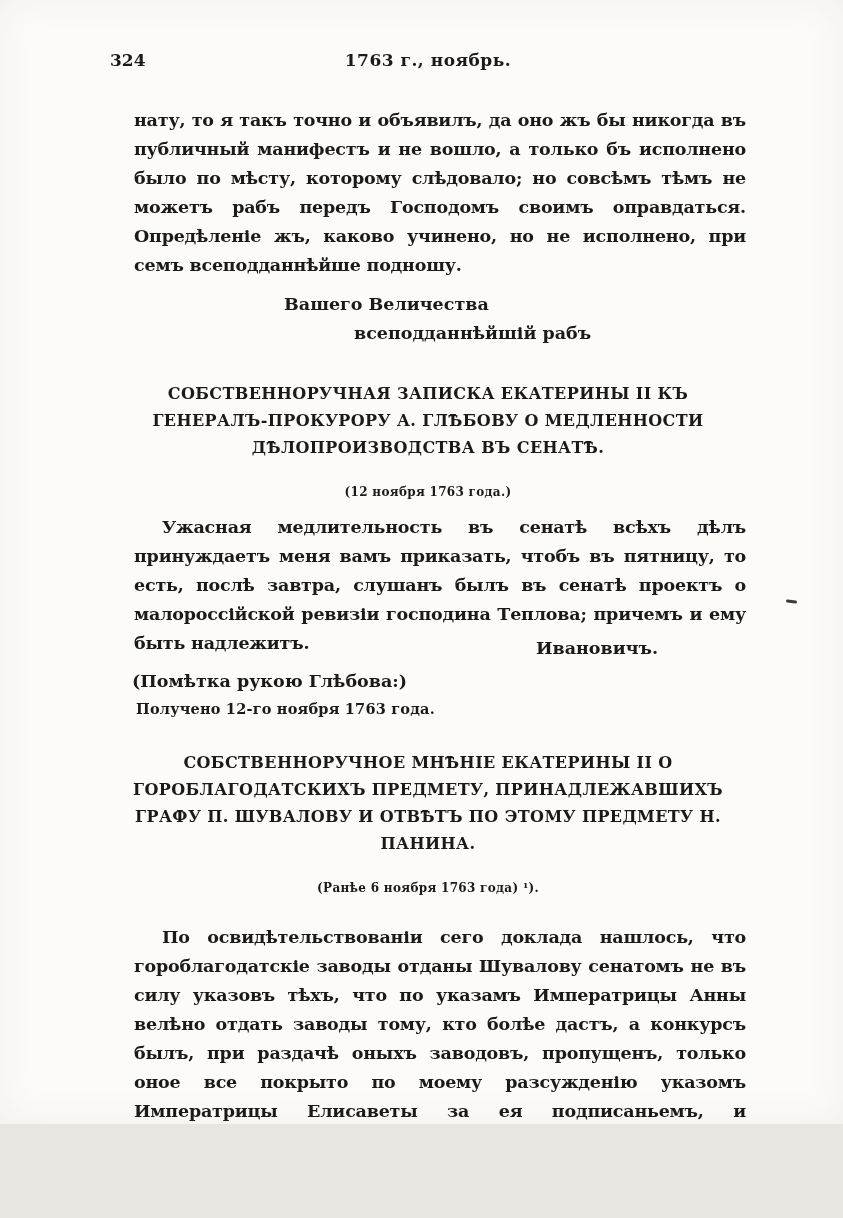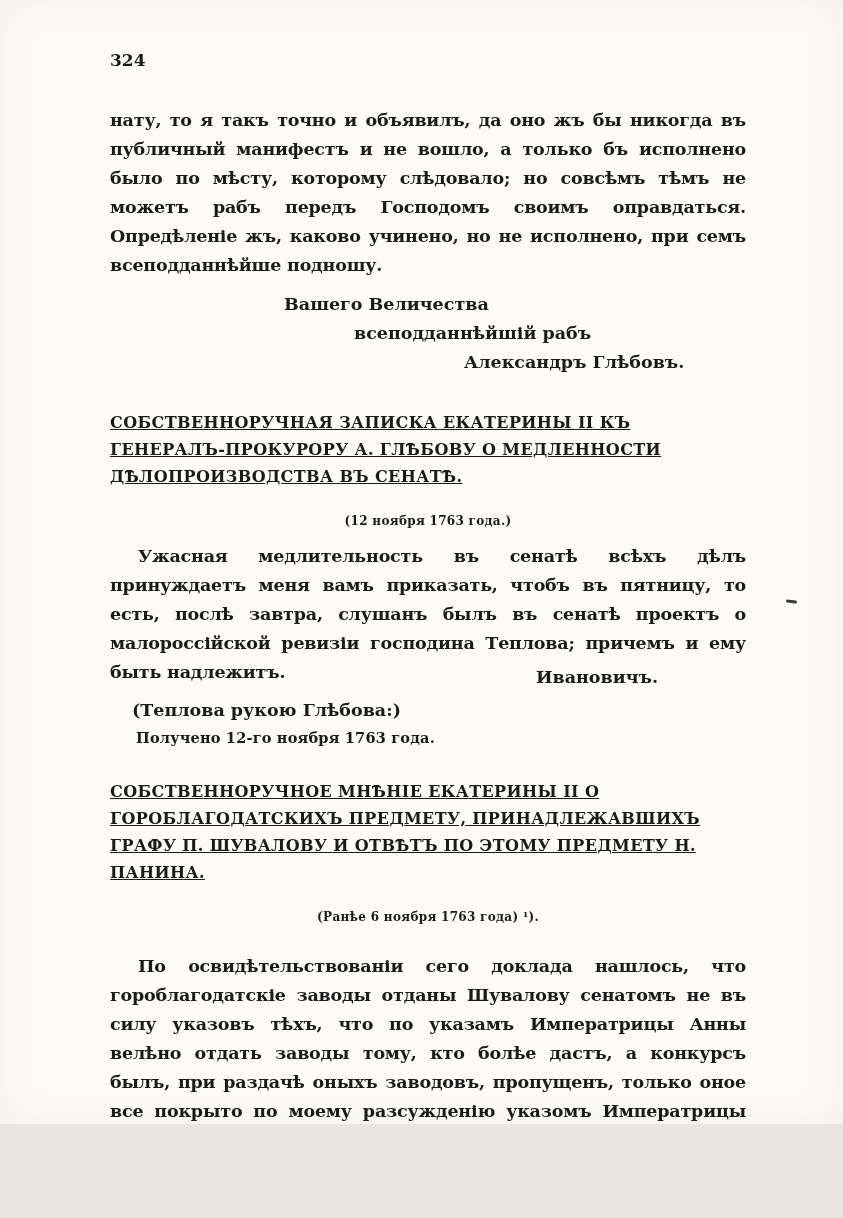--- a/index.html
+++ b/index.html
@@ -40,39 +40,40 @@
     display: block;
     text-align: center;
     letter-spacing: 0.5px;
   }
   .para {
     font-size: 17.5px;
     font-weight: bold;
     line-height: 29px;
     text-align: justify;
     letter-spacing: -0.2px;
+    margin-left: 24px;
   }
   .para.indent { text-indent: 28px; }
   .sigblock { margin-top: 10px; }
   .sigline {
     font-size: 17.5px;
     font-weight: bold;
     line-height: 29px;
     white-space: nowrap;
   }
   .sig1 { margin-left: 174px; }
   .sig2 { margin-left: 244px; }
   .sig3 { margin-left: 354px; }
   .heading {
     margin-top: 32px;
+    text-align: center;
     font-size: 16px;
     font-weight: bold;
     line-height: 27px;
     letter-spacing: 0.4px;
-    text-decoration: underline;
   }
   .dateline {
     margin-top: 24px;
     text-align: center;
     font-size: 12px;
     font-weight: bold;
     letter-spacing: 0.3px;
   }
   .salutation {
     margin-top: 26px;
@@ -131,41 +132,41 @@
   }
 </style>
 </head>
 <body>
 
 <div class="page">
   <div class="content">
 
     <div class="pagehead">
       <span class="pnum">324</span>
+      <span class="rtitle">1763 г., ноябрь.</span>
     </div>
 
     <div class="para">нату, то я такъ точно и объявилъ, да оно жъ бы никогда въ публичный манифестъ и не вошло, а только бъ исполнено было по мѣсту, которому слѣдовало; но совсѣмъ тѣмъ не можетъ рабъ передъ Господомъ своимъ оправдаться. Опредѣленіе жъ, каково учинено, но не исполнено, при семъ всеподданнѣйше подношу.</div>
 
     <div class="sigblock">
       <div class="sigline sig1">Вашего Величества</div>
       <div class="sigline sig2">всеподданнѣйшій рабъ</div>
-      <div class="sigline sig3">Александръ Глѣбовъ.</div>
     </div>
 
     <div class="heading">СОБСТВЕННОРУЧНАЯ ЗАПИСКА ЕКАТЕРИНЫ II КЪ ГЕНЕРАЛЪ-ПРОКУРОРУ А. ГЛѢБОВУ О МЕДЛЕННОСТИ ДѢЛОПРОИЗВОДСТВА ВЪ СЕНАТѢ.</div>
 
     <div class="dateline">(12 ноября 1763 года.)</div>
 
 
     <div class="bodywrap">
       <div class="para indent">Ужасная медлительность въ сенатѣ всѣхъ дѣлъ принуждаетъ меня вамъ приказать, чтобъ въ пятницу, то есть, послѣ завтра, слушанъ былъ въ сенатѣ проектъ о малороссійской ревизіи господина Теплова; причемъ и ему быть надлежитъ.</div>
       <span class="sig-right">Ивановичъ.</span>
     </div>
 
-    <div class="pometka">(Теплова рукою Глѣбова:)</div>
+    <div class="pometka">(Помѣтка рукою Глѣбова:)</div>
     <div class="received">Получено 12-го ноября 1763 года.</div>
 
     <div class="heading">СОБСТВЕННОРУЧНОЕ МНѢНІЕ ЕКАТЕРИНЫ II О ГОРОБЛАГОДАТСКИХЪ ПРЕДМЕТУ, ПРИНАДЛЕЖАВШИХЪ ГРАФУ П. ШУВАЛОВУ И ОТВѢТЪ ПО ЭТОМУ ПРЕДМЕТУ Н. ПАНИНА.</div>
 
     <div class="dateline">(Ранѣе 6 ноября 1763 года) ¹).</div>
 
     <div class="para indent sec2-body">По освидѣтельствованіи сего доклада нашлось, что гороблагодатскіе заводы отданы Шувалову сенатомъ не въ силу указовъ тѣхъ, что по указамъ Императрицы Анны велѣно отдать заводы тому, кто болѣе дастъ, а конкурсъ былъ, при раздачѣ оныхъ заводовъ, пропущенъ, только оное все покрыто по моему разсужденію указомъ Императрицы Елисаветы за ея подписаньемъ, и надлежитъ его наслѣдникамъ заплатить лишь 196,000.  О припискѣ крестьянъ къ другимъ заводамъ сенатъ, тогда толкуя указъ, ко-</div>
 
   </div>
 

